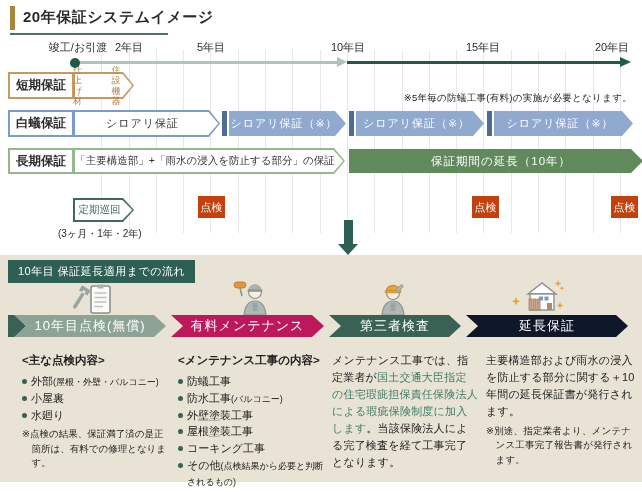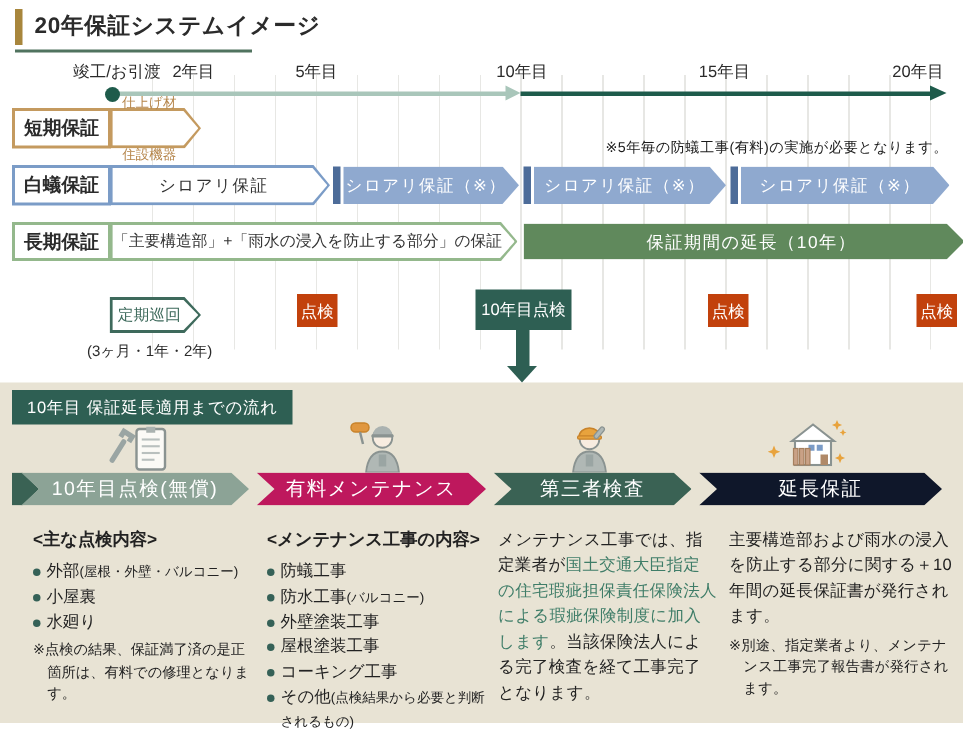--- a/index.html
+++ b/index.html
@@ -98,21 +98,21 @@
   <div class="tl-light"></div>
   <div class="tri-r tl-arrow-mid"></div>
   <div class="tl-dark"></div>
   <div class="tri-r tl-arrow-end"></div>
 
   <div class="rowlabel" style="top:72px;height:27px;border-color:#c49a5f;">短期保証</div>
   <div class="oarrow" style="left:73px;top:72px;width:61px;height:27px;">
     <div class="shape" style="background:#c49a5f;">
       <div class="shape-inner"></div>
     </div>
-    <div class="olabel" style="flex-direction:column;font-size:9px;line-height:1.15;color:#b5854a;gap:24px;">
+    <div class="olabel" style="font-size:9px;line-height:1.15;color:#b5854a;gap:24px;">
       <span>仕上げ材</span>
       <span>住設機器</span>
     </div>
   </div>
 
   <div class="rowlabel" style="top:110px;height:27px;border-color:#7b9cc7;">白蟻保証</div>
   <div class="oarrow" style="left:73px;top:110px;width:147px;height:27px;">
     <div class="shape" style="background:#7b9cc7;">
       <div class="shape-inner"></div>
     </div>
@@ -146,21 +146,20 @@
 
   <div class="oarrow" style="left:73px;top:198px;width:61px;height:24px;">
     <div class="shape" style="background:#3e6a5c;">
       <div class="shape-inner"></div>
     </div>
     <div class="olabel" style="font-size:10.5px;color:#3e6a5c;">定期巡回</div>
   </div>
   <div class="schedule-note">(3ヶ月・1年・2年)</div>
 
   <div class="insp-box" style="left:198px;top:196px;width:27px;height:22px;">点検</div>
-  <div class="insp-box big" style="left:317px;top:193px;width:64px;height:27px;">10年目点検</div>
   <div class="insp-box" style="left:472px;top:196px;width:27px;height:22px;">点検</div>
   <div class="insp-box" style="left:611px;top:196px;width:27px;height:22px;">点検</div>
 
   <div class="down-arrow-stem"></div>
   <div class="down-arrow-head"></div>
 
   <div class="flow-panel"></div>
   <div class="flow-header">10年目 保証延長適用までの流れ</div>
 
   <svg class="flow-icon" style="left:70px;top:284px;" width="44" height="32" viewBox="0 0 44 32">

